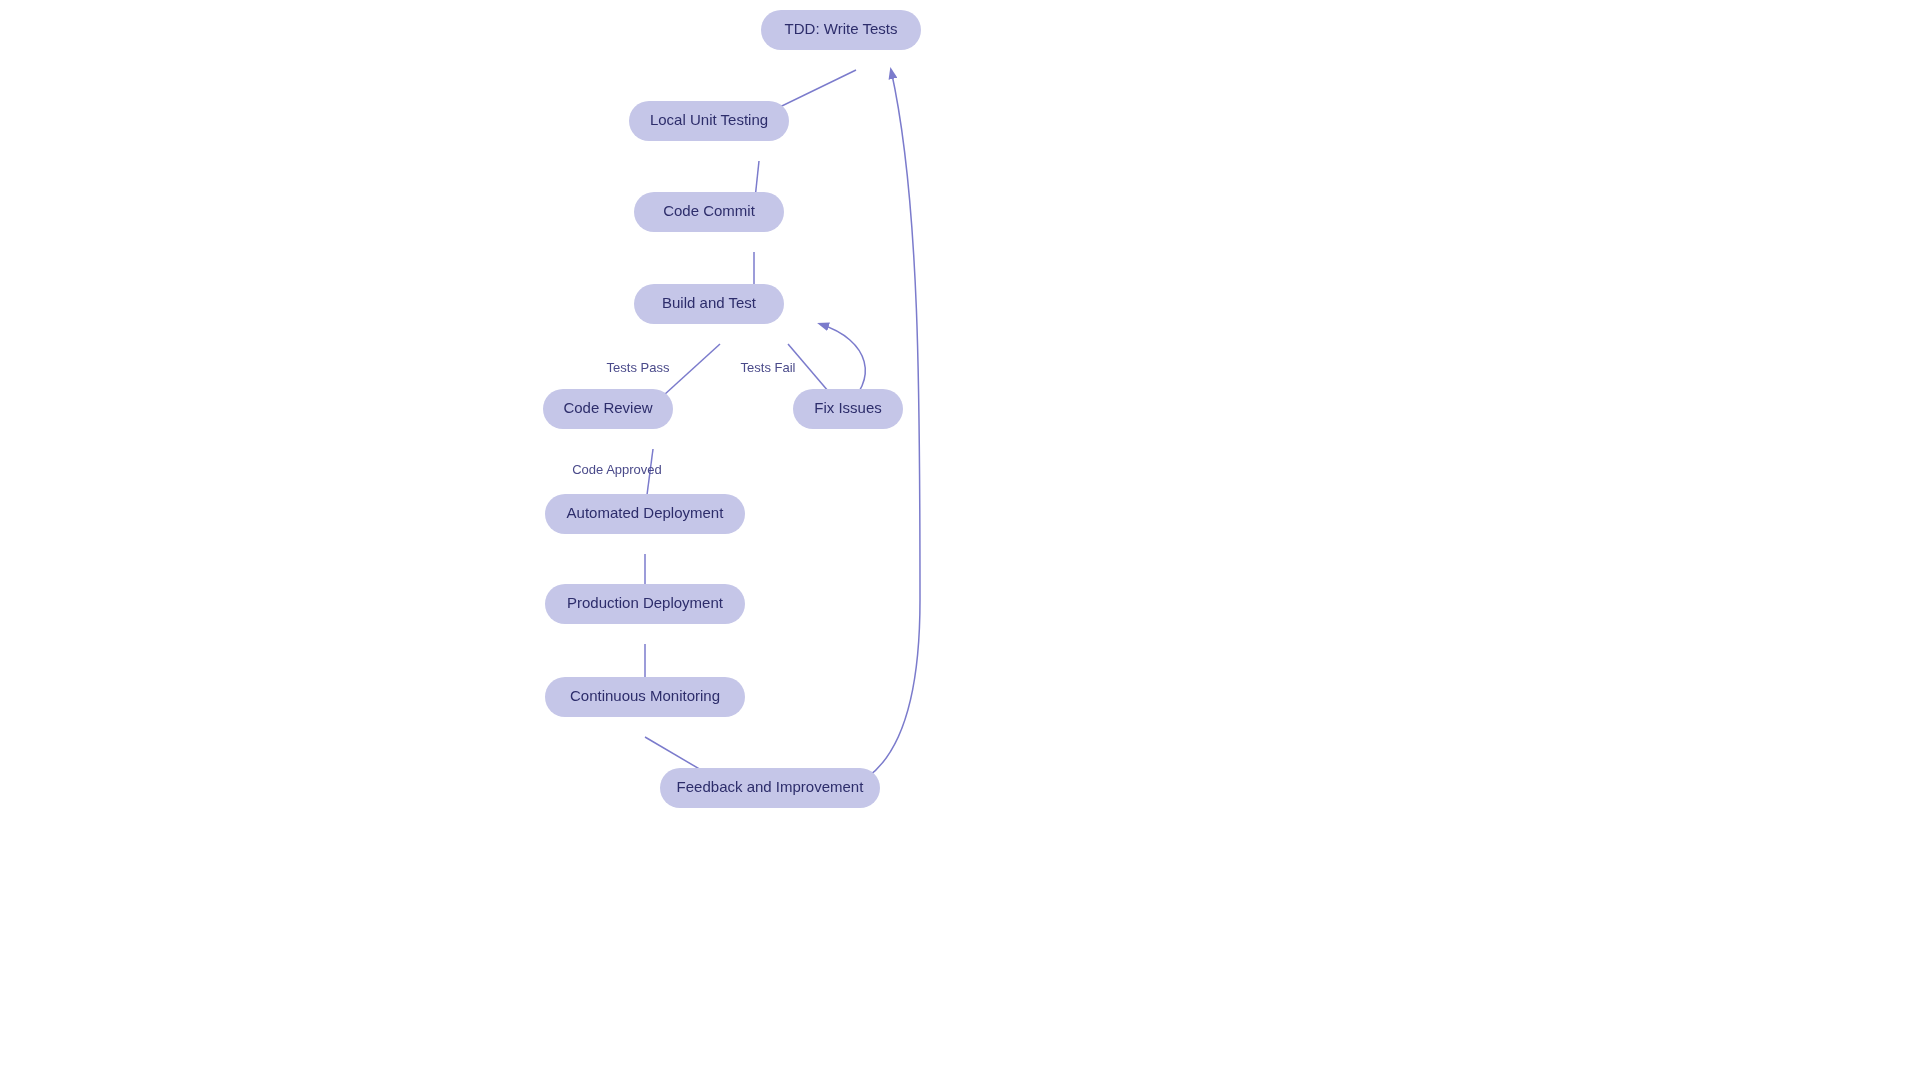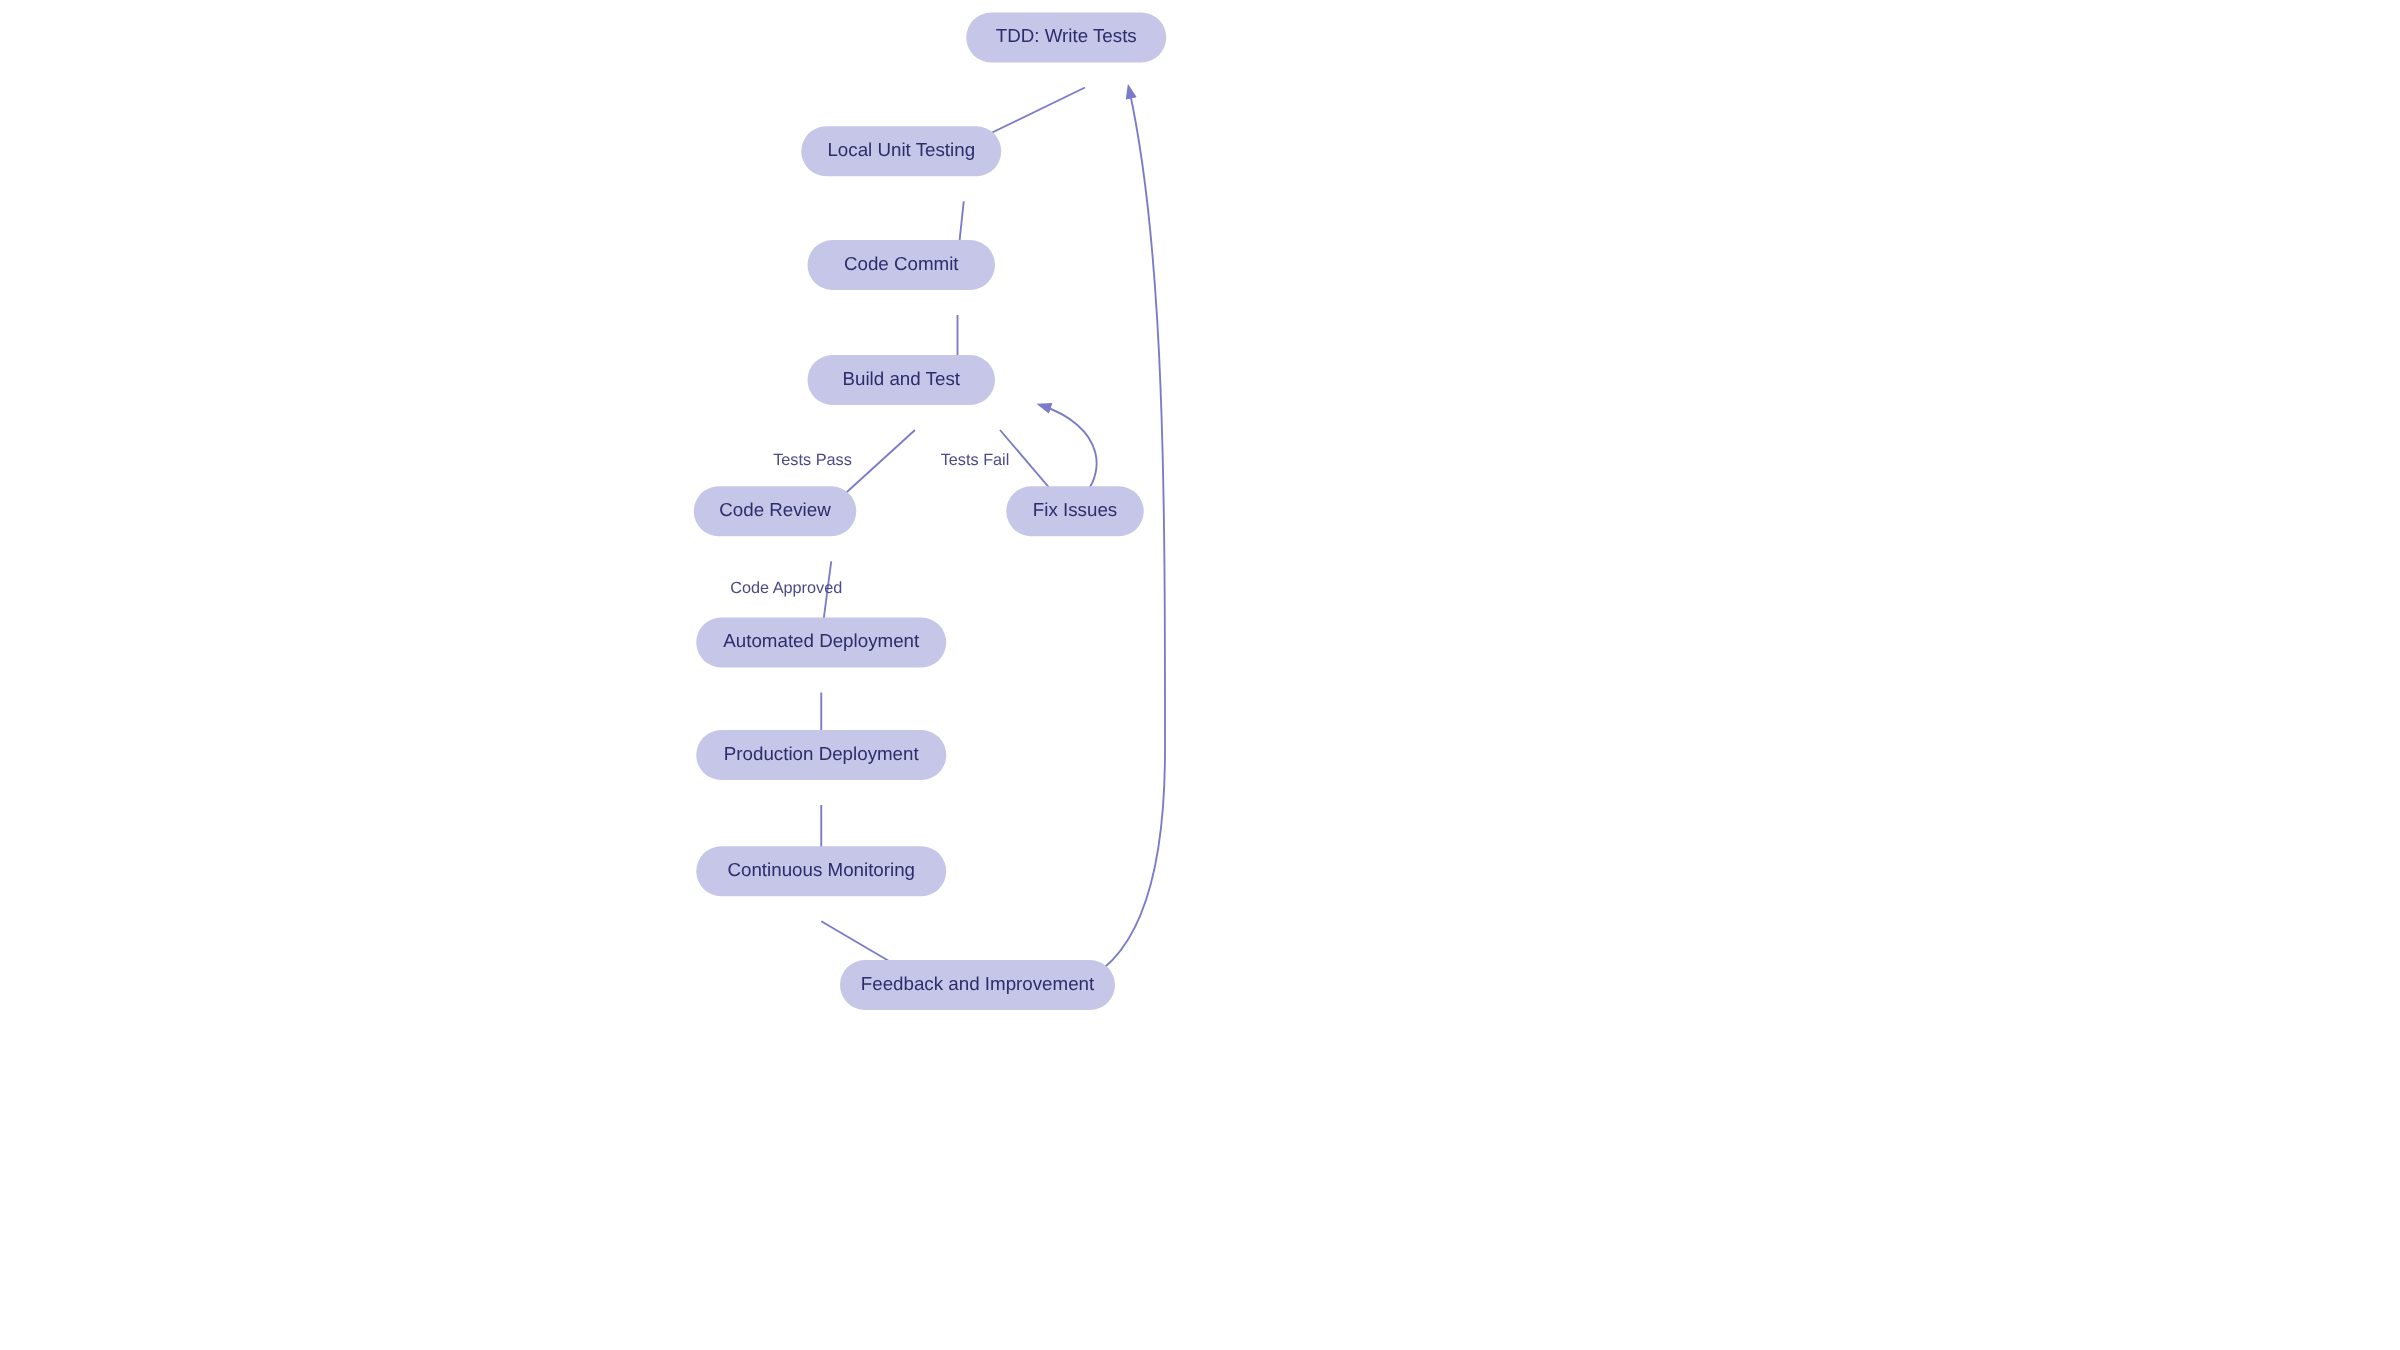--- a/index.html
+++ b/index.html
@@ -7,21 +7,21 @@
       width: 1920px;
       height: 1080px;
       background: #ffffff;
       font-family: Arial, sans-serif;
       overflow: hidden;
       position: relative;
     }
     .diagram-container {
       position: absolute;
       top: 0;
-      left: 12px;
+      left: 0;
       width: 1737px;
       height: 1080px;
     }
     svg {
       width: 1920px;
       height: 1080px;
     }
     .node-text {
       font-family: Arial, sans-serif;
       font-size: 15px;

